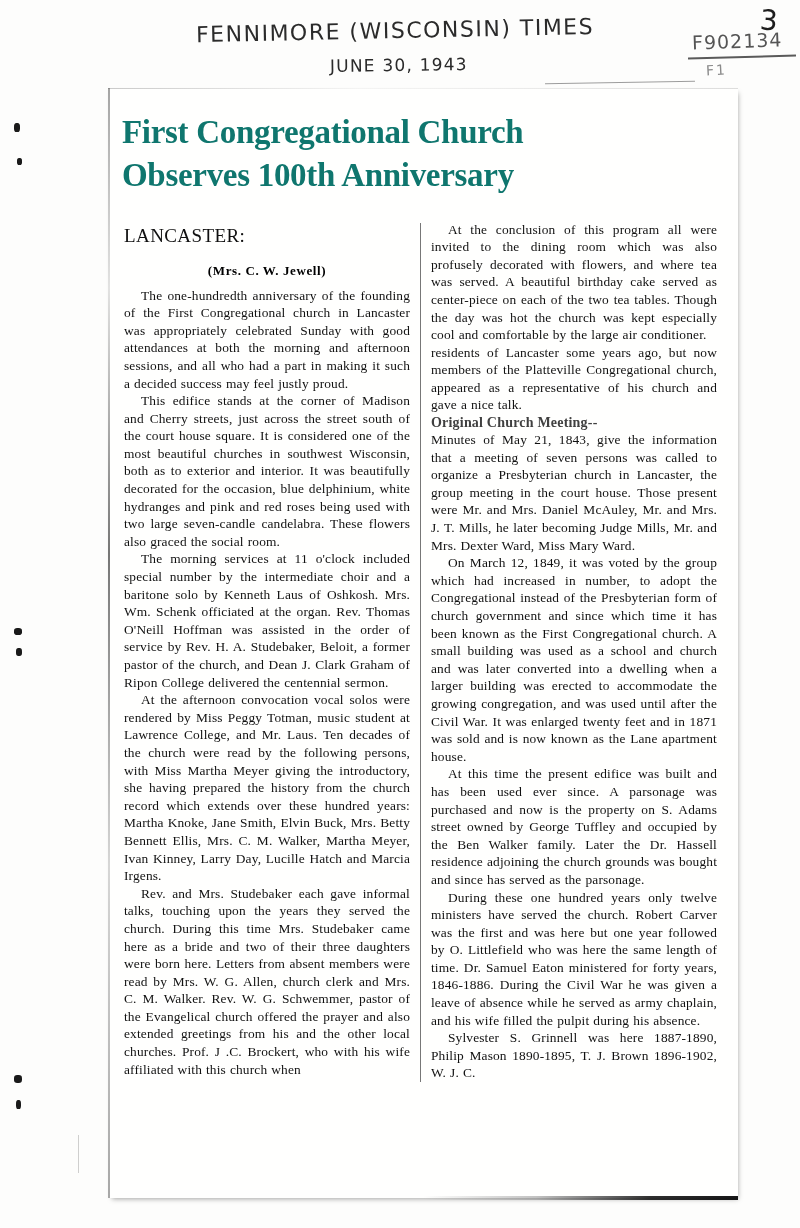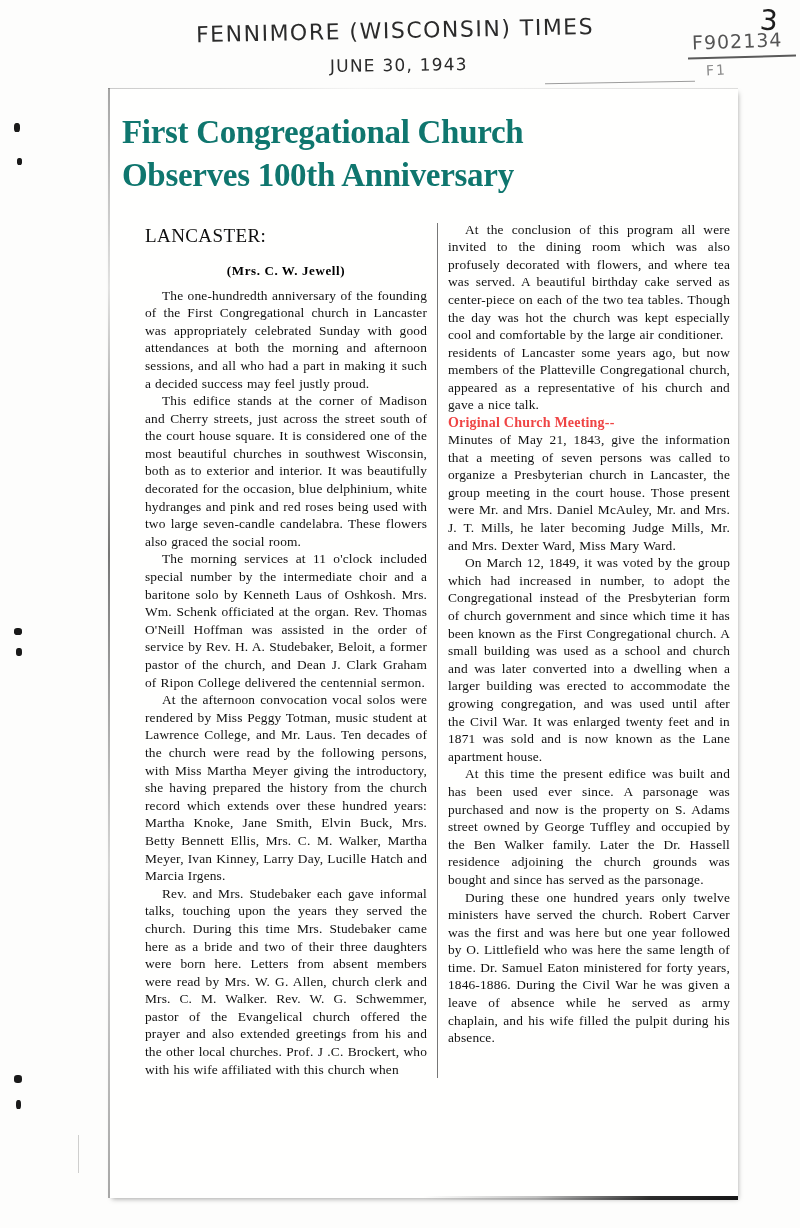--- a/index.html
+++ b/index.html
@@ -143,21 +143,21 @@
 
   
   .columns {
     display: flex;
     padding: 6px 8px 0 16px;
   }
   .col {
     width: 286px;
     position: relative;
   }
-  .col-left { padding-right: 10px; margin-left: 21px; }
+  .col-left { padding-right: 10px; }
   .col-divider {
     width: 1px;
     background: #4a4a4a;
     margin: 2px 6px 0 0;
     opacity: 0.75;
     align-self: stretch;
   }
   .col-right { padding-left: 4px; }
 
   .dateline {
@@ -185,21 +185,21 @@
     letter-spacing: 0.15px;
     color: #111111;
     word-spacing: 0.5px;
     font-family: "Liberation Serif", "DejaVu Serif", serif;
   }
   p.body.cont { text-indent: 0; }
   .subhead {
     font-size: 14px;
     font-weight: bold;
     letter-spacing: 0.2px;
-    color: #ef4444;
+    color: #404040;
     margin: 1px 0 0 0;
     text-align: left;
   }
 
   
   .speck {
     position: absolute;
     background: #1a1a1a;
     border-radius: 40%;
   }
@@ -253,20 +253,21 @@
       <div class="col-divider"></div>
 
       <div class="col col-right">
         <p class="body">At the conclusion of this program all were invited to the dining room which was also profusely decorated with flowers, and where tea was served. A beautiful birthday cake served as center-piece on each of the two tea tables. Though the day was hot the church was kept especially cool and comfortable by the large air conditioner.</p>
         <p class="body cont">residents of Lancaster some years ago, but now members of the Platteville Congregational church, appeared as a representative of his church and gave a nice talk.</p>
         <div class="subhead">Original Church Meeting--</div>
         <p class="body cont">Minutes of May 21, 1843, give the information that a meeting of seven persons was called to organize a Presbyterian church in Lancaster, the group meeting in the court house. Those present were Mr. and Mrs. Daniel McAuley, Mr. and Mrs. J. T. Mills, he later becoming Judge Mills, Mr. and Mrs. Dexter Ward, Miss Mary Ward.</p>
         <p class="body">On March 12, 1849, it was voted by the group which had increased in number, to adopt the Congregational instead of the Presbyterian form of church government and since which time it has been known as the First Congregational church. A small building was used as a school and church and was later converted into a dwelling when a larger building was erected to accommodate the growing congregation, and was used until after the Civil War. It was enlarged twenty feet and in 1871 was sold and is now known as the Lane apartment house.</p>
         <p class="body">At this time the present edifice was built and has been used ever since. A parsonage was purchased and now is the property on S. Adams street owned by George Tuffley and occupied by the Ben Walker family. Later the Dr. Hassell residence adjoining the church grounds was bought and since has served as the parsonage.</p>
         <p class="body">During these one hundred years only twelve ministers have served the church. Robert Carver was the first and was here but one year followed by O. Littlefield who was here the same length of time. Dr. Samuel Eaton ministered for forty years, 1846-1886. During the Civil War he was given a leave of absence while he served as army chaplain, and his wife filled the pulpit during his absence.</p>
+        <p class="body">Sylvester S. Grinnell was here 1887-1890, Philip Mason 1890-1895, T. J. Brown 1896-1902, W. J. C.</p>
       </div>
 
     </div>
 
     <div class="clip-edge-bottom"></div>
   </div>
 
 </div>
 
 </body></html>

